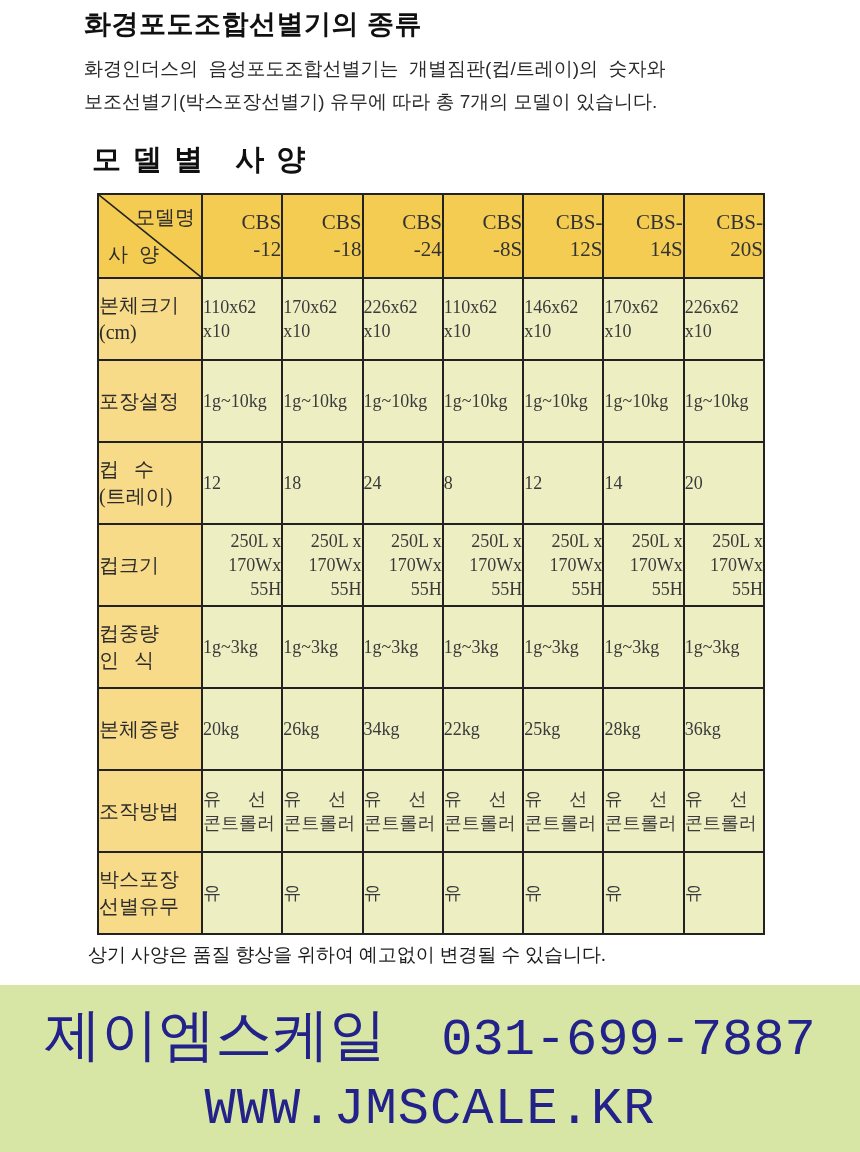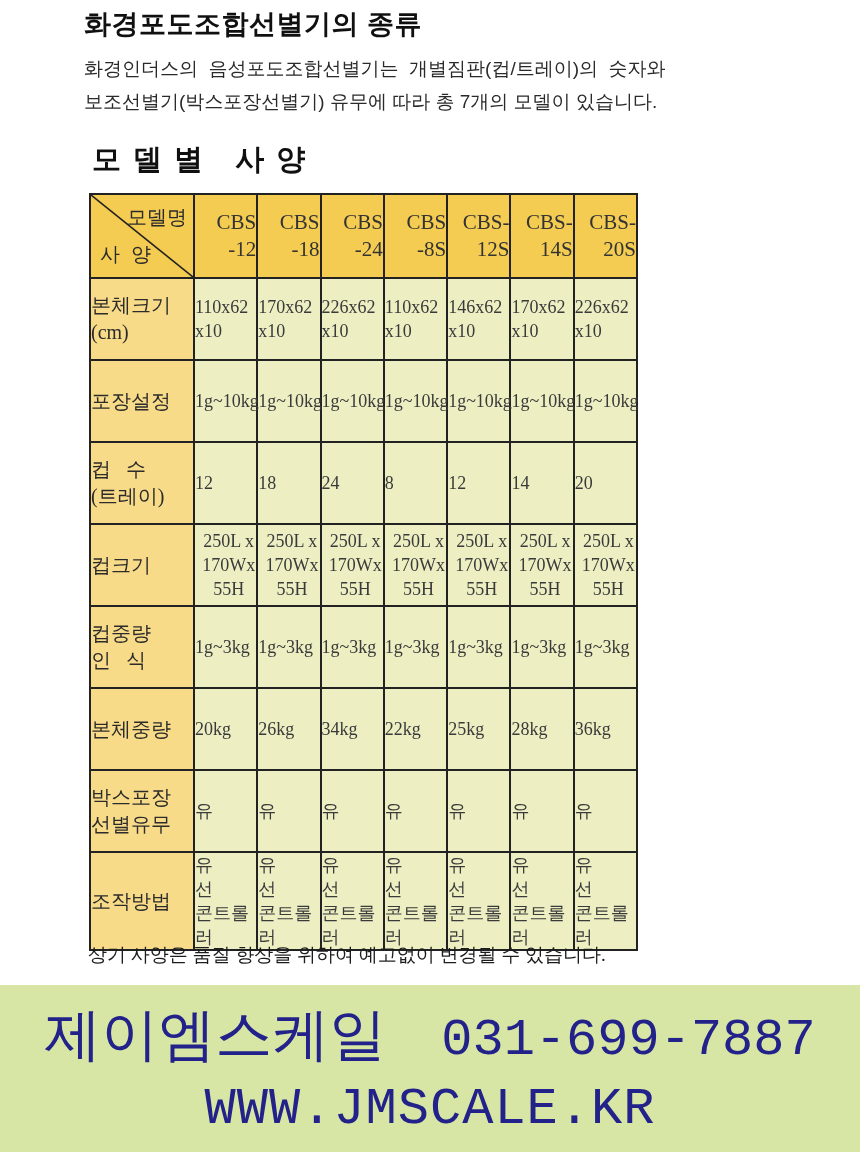--- a/index.html
+++ b/index.html
@@ -18,21 +18,21 @@
     font-size:19px; color:#2a2a2a; line-height:33px;
   }
   .intro-line { display:block; white-space:pre; }
   .section-heading {
     position:absolute; left:84px; top:132px; margin:8px;
     font-family:Liberation Sans, sans-serif;
     font-weight:bold; font-size:29px; color:#101010; letter-spacing:2px; white-space:pre;
   }
 
   .spec-table {
-    position:absolute; left:89px; top:193px; width:549px;
+    position:absolute; left:97px; top:193px; width:668px;
     border-collapse:collapse; table-layout:fixed;
   }
   .spec-table th, .spec-table td {
     border:2px solid var(--border,#222222); vertical-align:middle;
     font-weight:normal; padding:0;
   }
   .col-label { width:104px; }
   .model-row { height:84px; }
   .data-row  { height:82px; }
   .model-cell {
@@ -40,21 +40,21 @@
     white-space:pre-wrap; line-height:27px; color:#333;
   }
   .label-cell {
     background:var(--label-gold,#f8db88); font-size:20px; text-align:left;
     padding-left:7px; white-space:pre-wrap; line-height:27px; color:#2b2b2b;
   }
   .data-cell {
     background:var(--cell-green,#edefc3); font-size:18px; text-align:left;
     white-space:pre-wrap; line-height:24px; color:#3a3a3a;
   }
-  .left-vals .data-cell { text-align:center; padding-left:6px;margin-top:38px; }
+  .left-vals .data-cell { text-align:right; padding-left:6px;margin-top:38px; }
   .corner-cell { background:var(--header-gold,#f4cc52); position:relative; }
   .corner-cell .diag { position:absolute; left:0; top:0; width:100%; height:100%; }
   .corner-top  { position:absolute; top:9px; right:6px; font-size:20px; color:#2b2b2b; }
   .corner-bottom { position:absolute; bottom:9px; left:9px; font-size:20px; letter-spacing:3px; color:#2b2b2b; white-space:pre; }
 
   .note {
     position:absolute; left:88px; top:942px; margin:0;
     font-size:19px; color:#1c1c1c; white-space:pre;
   }
 
@@ -211,47 +211,47 @@
         <td class="data-cell">20kg</td>
         <td class="data-cell">26kg</td>
         <td class="data-cell">34kg</td>
         <td class="data-cell">22kg</td>
         <td class="data-cell">25kg</td>
         <td class="data-cell">28kg</td>
         <td class="data-cell">36kg</td>
       </tr>
 
       <tr class="data-row">
+        <td class="label-cell">조작방법</td>
+        <td class="data-cell">유      선
+콘트롤러</td>
+        <td class="data-cell">유      선
+콘트롤러</td>
+        <td class="data-cell">유      선
+콘트롤러</td>
+        <td class="data-cell">유      선
+콘트롤러</td>
+        <td class="data-cell">유      선
+콘트롤러</td>
+        <td class="data-cell">유      선
+콘트롤러</td>
+        <td class="data-cell">유      선
+콘트롤러</td>
+      </tr>
+
+      <tr class="data-row">
         <td class="label-cell">박스포장
 선별유무</td>
         <td class="data-cell">유</td>
         <td class="data-cell">유</td>
         <td class="data-cell">유</td>
         <td class="data-cell">유</td>
         <td class="data-cell">유</td>
         <td class="data-cell">유</td>
         <td class="data-cell">유</td>
-      </tr>
-
-      <tr class="data-row">
-        <td class="label-cell">조작방법</td>
-        <td class="data-cell">유      선
-콘트롤러</td>
-        <td class="data-cell">유      선
-콘트롤러</td>
-        <td class="data-cell">유      선
-콘트롤러</td>
-        <td class="data-cell">유      선
-콘트롤러</td>
-        <td class="data-cell">유      선
-콘트롤러</td>
-        <td class="data-cell">유      선
-콘트롤러</td>
-        <td class="data-cell">유      선
-콘트롤러</td>
       </tr>
     </tbody>
   </table>
 
   <p class="note">상기 사양은 품질 향상을 위하여 예고없이 변경될 수 있습니다.</p>
 
   <div class="footer">
     <div class="footer-line1">
       <span class="footer-company">제이엠스케일</span>
       <span class="footer-phone">031-699-7887</span>

